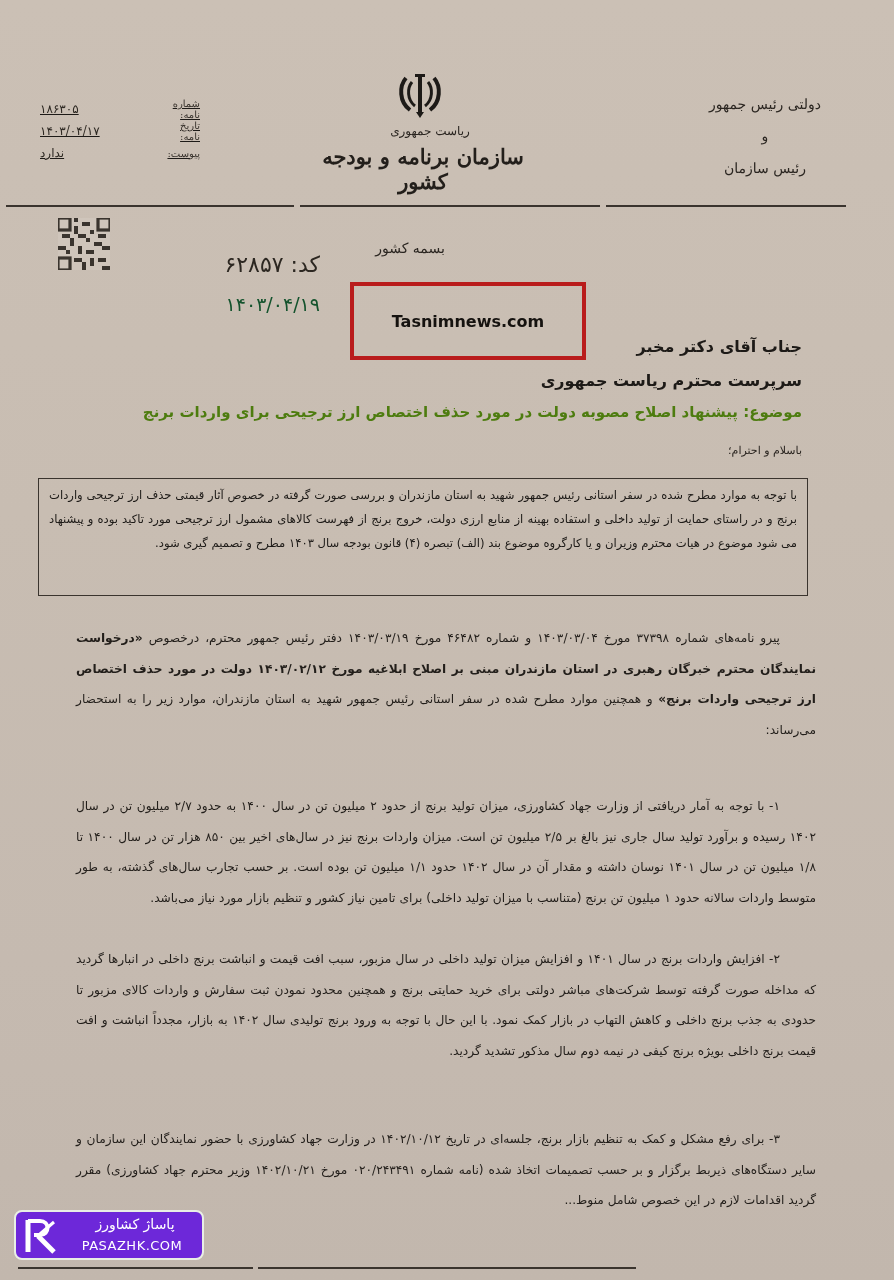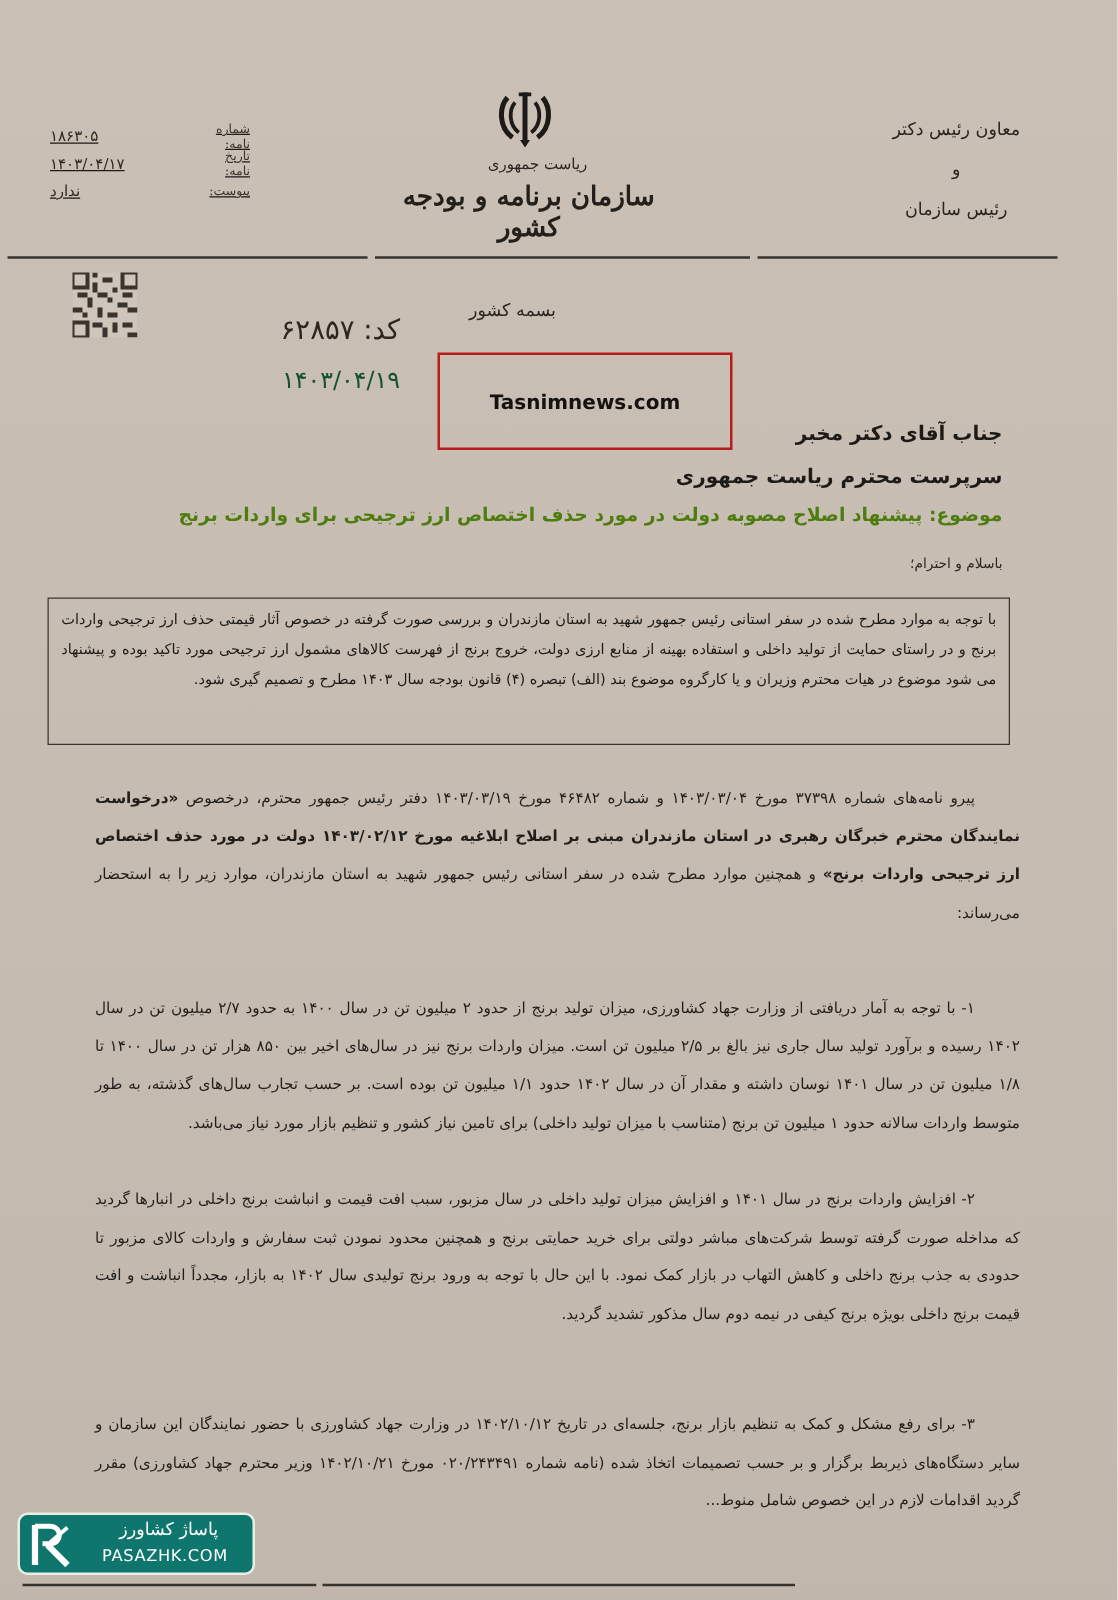--- a/index.html
+++ b/index.html
@@ -20,21 +20,21 @@
   .meta-row { display:flex; justify-content:space-between; height:22px; align-items:center; font-family:"DejaVu Serif", serif; }
   .meta-row .lbl { font-size:10px; color:#3a342e; width:40px; text-align:right; }
   .meta-row .val { font-size:12px; color:#2c2721; width:80px; text-align:left; }
   .hr { background:#3a342e; height:2px; }
 
   .qr { left:58px; top:218px; width:52px; height:52px; }
   .code-box { left:170px; top:252px; width:150px; }
   .code-line { font-size:22px; color:#2c2721; white-space:nowrap; direction:rtl; text-align:right; }
   .date-line { font-size:19px; color:#14532d; text-align:right; direction:ltr; margin-top:16px; }
   .bism { left:375px; top:240px; width:70px; text-align:center; font-family:"DejaVu Serif", serif; font-size:14px; color:#2a2520; }
-  .watermark-box { left:350px; top:282px; width:236px; height:78px; border:2px solid #b91c1c; box-sizing:border-box; display:flex; align-items:center; justify-content:center; }
+  .watermark-box { left:350px; top:282px; width:236px; height:78px; border:4px solid #b91c1c; box-sizing:border-box; display:flex; align-items:center; justify-content:center; }
   .watermark-box span { font-family:"DejaVu Sans", sans-serif; font-weight:bold; font-size:16px; color:#15120f; }
 
   .addr1 { right:92px; top:337px; font-size:16px; font-weight:bold; }
   .addr2 { right:92px; top:371px; font-size:16px; font-weight:bold; }
   .subject { right:92px; top:403px; font-size:15px; font-weight:bold; color:#4d7c0f; white-space:nowrap; }
   .greet { right:92px; top:444px; font-family:"DejaVu Serif", serif; font-size:11px; color:#2a2520; }
 
   .summary { left:38px; top:478px; width:770px; height:118px; border:1.5px solid #3a342e; box-sizing:border-box; padding:4px 10px; }
   .summary .title { font-size:13px; font-weight:bold; line-height:20px; }
   .summary .body { font-size:11.6px; line-height:24px; text-align:justify; text-align-last:right; }
@@ -43,21 +43,21 @@
   .para b { font-weight:bold; }
   .p0 { top:623px; }
   .p1 { top:763px;margin-top:28px; }
   .p2 { top:944px; }
   .p3 { top:1124px; }
   .indent { display:inline-block; width:36px; }
 
   .footer-line-left { left:18px; top:1267px; width:235px; height:2px; background:#3a342e; }
   .footer-line-right { left:258px; top:1267px; width:378px; height:2px; background:#3a342e; }
 
-  .badge { left:14px; top:1210px; width:190px; height:50px; background:#0f766e; border-radius:8px; border:2px solid #e9efe5; box-sizing:border-box; }
+  .badge { left:14px; top:1210px; width:190px; height:50px; background:#6d28d9; border-radius:8px; border:2px solid #e9efe5; box-sizing:border-box; }
   .badge-logo { position:absolute; left:8px; top:6px; width:40px; height:36px; }
   .badge-fa { position:absolute; left:54px; top:4px; width:130px; text-align:center; font-size:14px; color:#ffffff; direction:rtl; }
   .badge-en { position:absolute; left:46px; top:26px; width:140px; text-align:center; font-size:13px; color:#ffffff; letter-spacing:0.5px; }
 </style>
 </head>
 <body>
 
 <div class="abs emblem">
   <svg width="44" height="46" viewBox="0 0 44 46">
     <path d="M8 6 C1 14 1 30 12 38" stroke="#1d1a17" stroke-width="4" fill="none"></path>
@@ -66,21 +66,21 @@
     <path d="M30 10 C35 16 35 28 27 34" stroke="#1d1a17" stroke-width="3" fill="none"></path>
     <rect x="20" y="2" width="4" height="40" fill="#1d1a17"></rect>
     <rect x="17" y="2" width="10" height="3" fill="#1d1a17"></rect>
     <path d="M18 40 L22 46 L26 40 Z" fill="#1d1a17"></path>
   </svg>
 </div>
 <div class="abs org-sub rtl">ریاست جمهوری</div>
 <div class="abs org-name rtl">سازمان برنامه و بودجه کشور</div>
 
 <div class="abs signer rtl">
-  <div>معاون رئیس دکتر</div>
+  <div>دولتی رئیس جمهور</div>
   <div>و</div>
   <div>رئیس سازمان</div>
 </div>
 
 <div class="abs meta-block">
   <div class="meta-row">
     <span class="val">۱۸۶۳۰۵</span>
     <span class="lbl rtl">شماره نامه:</span>
   </div>
   <div class="meta-row">

